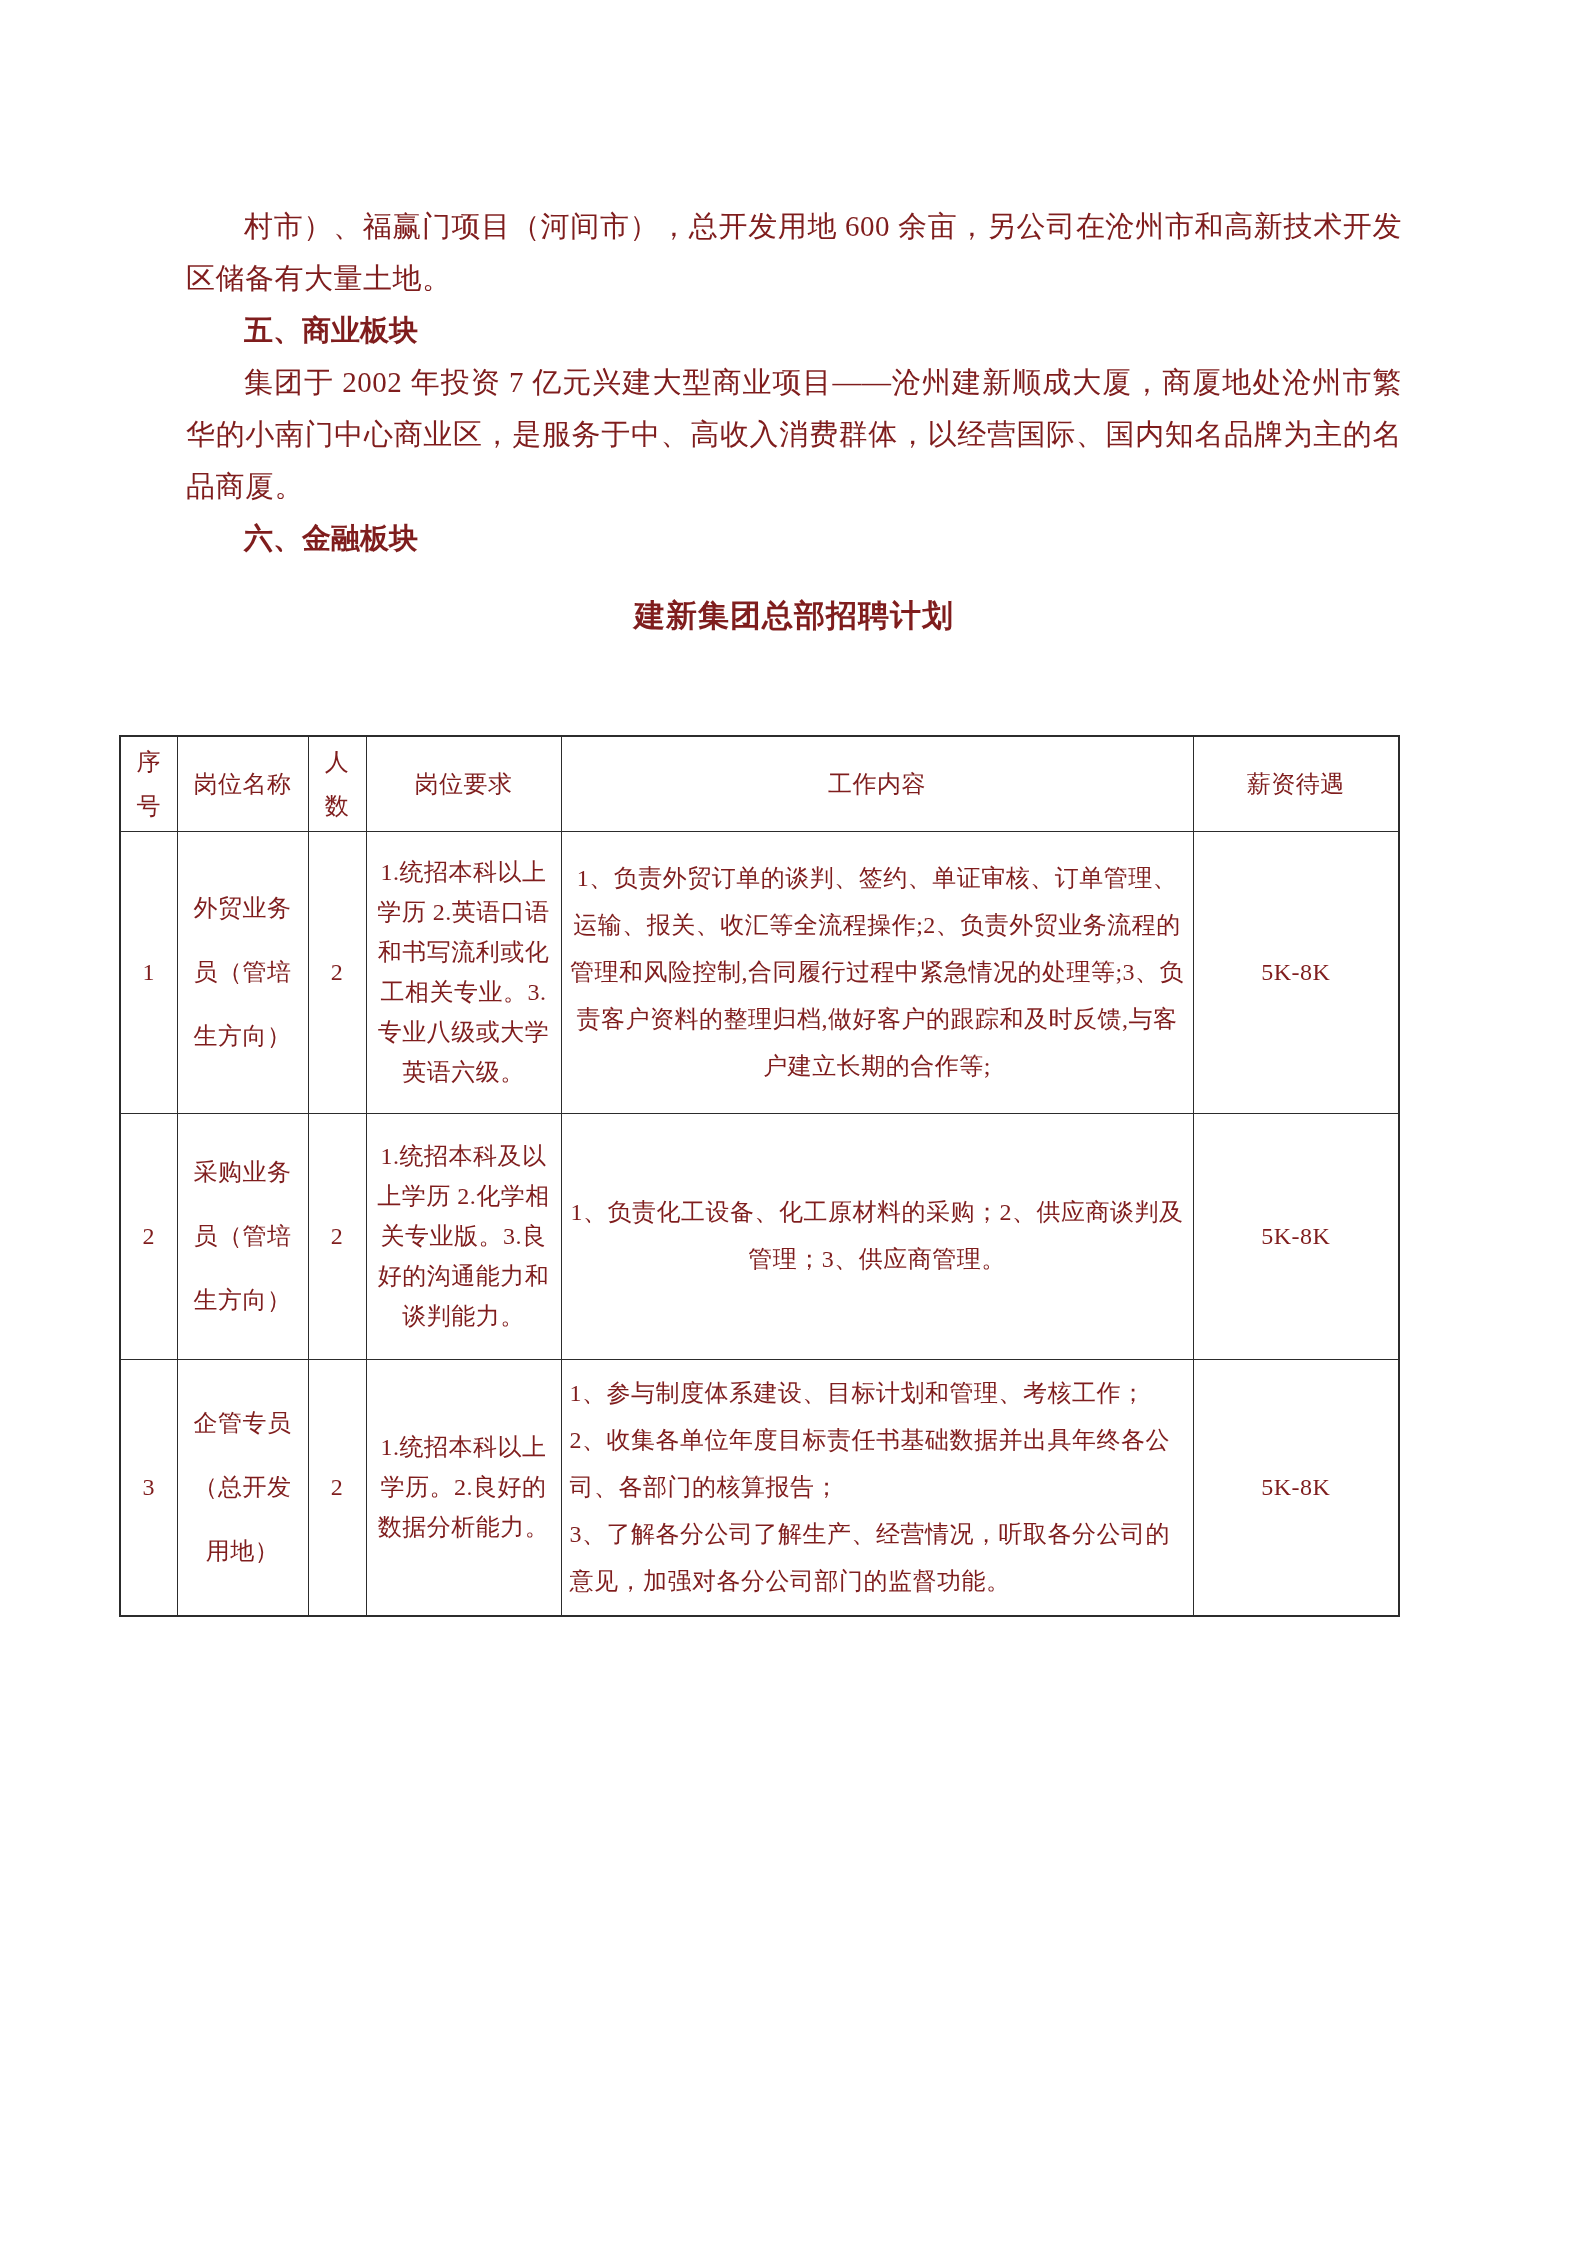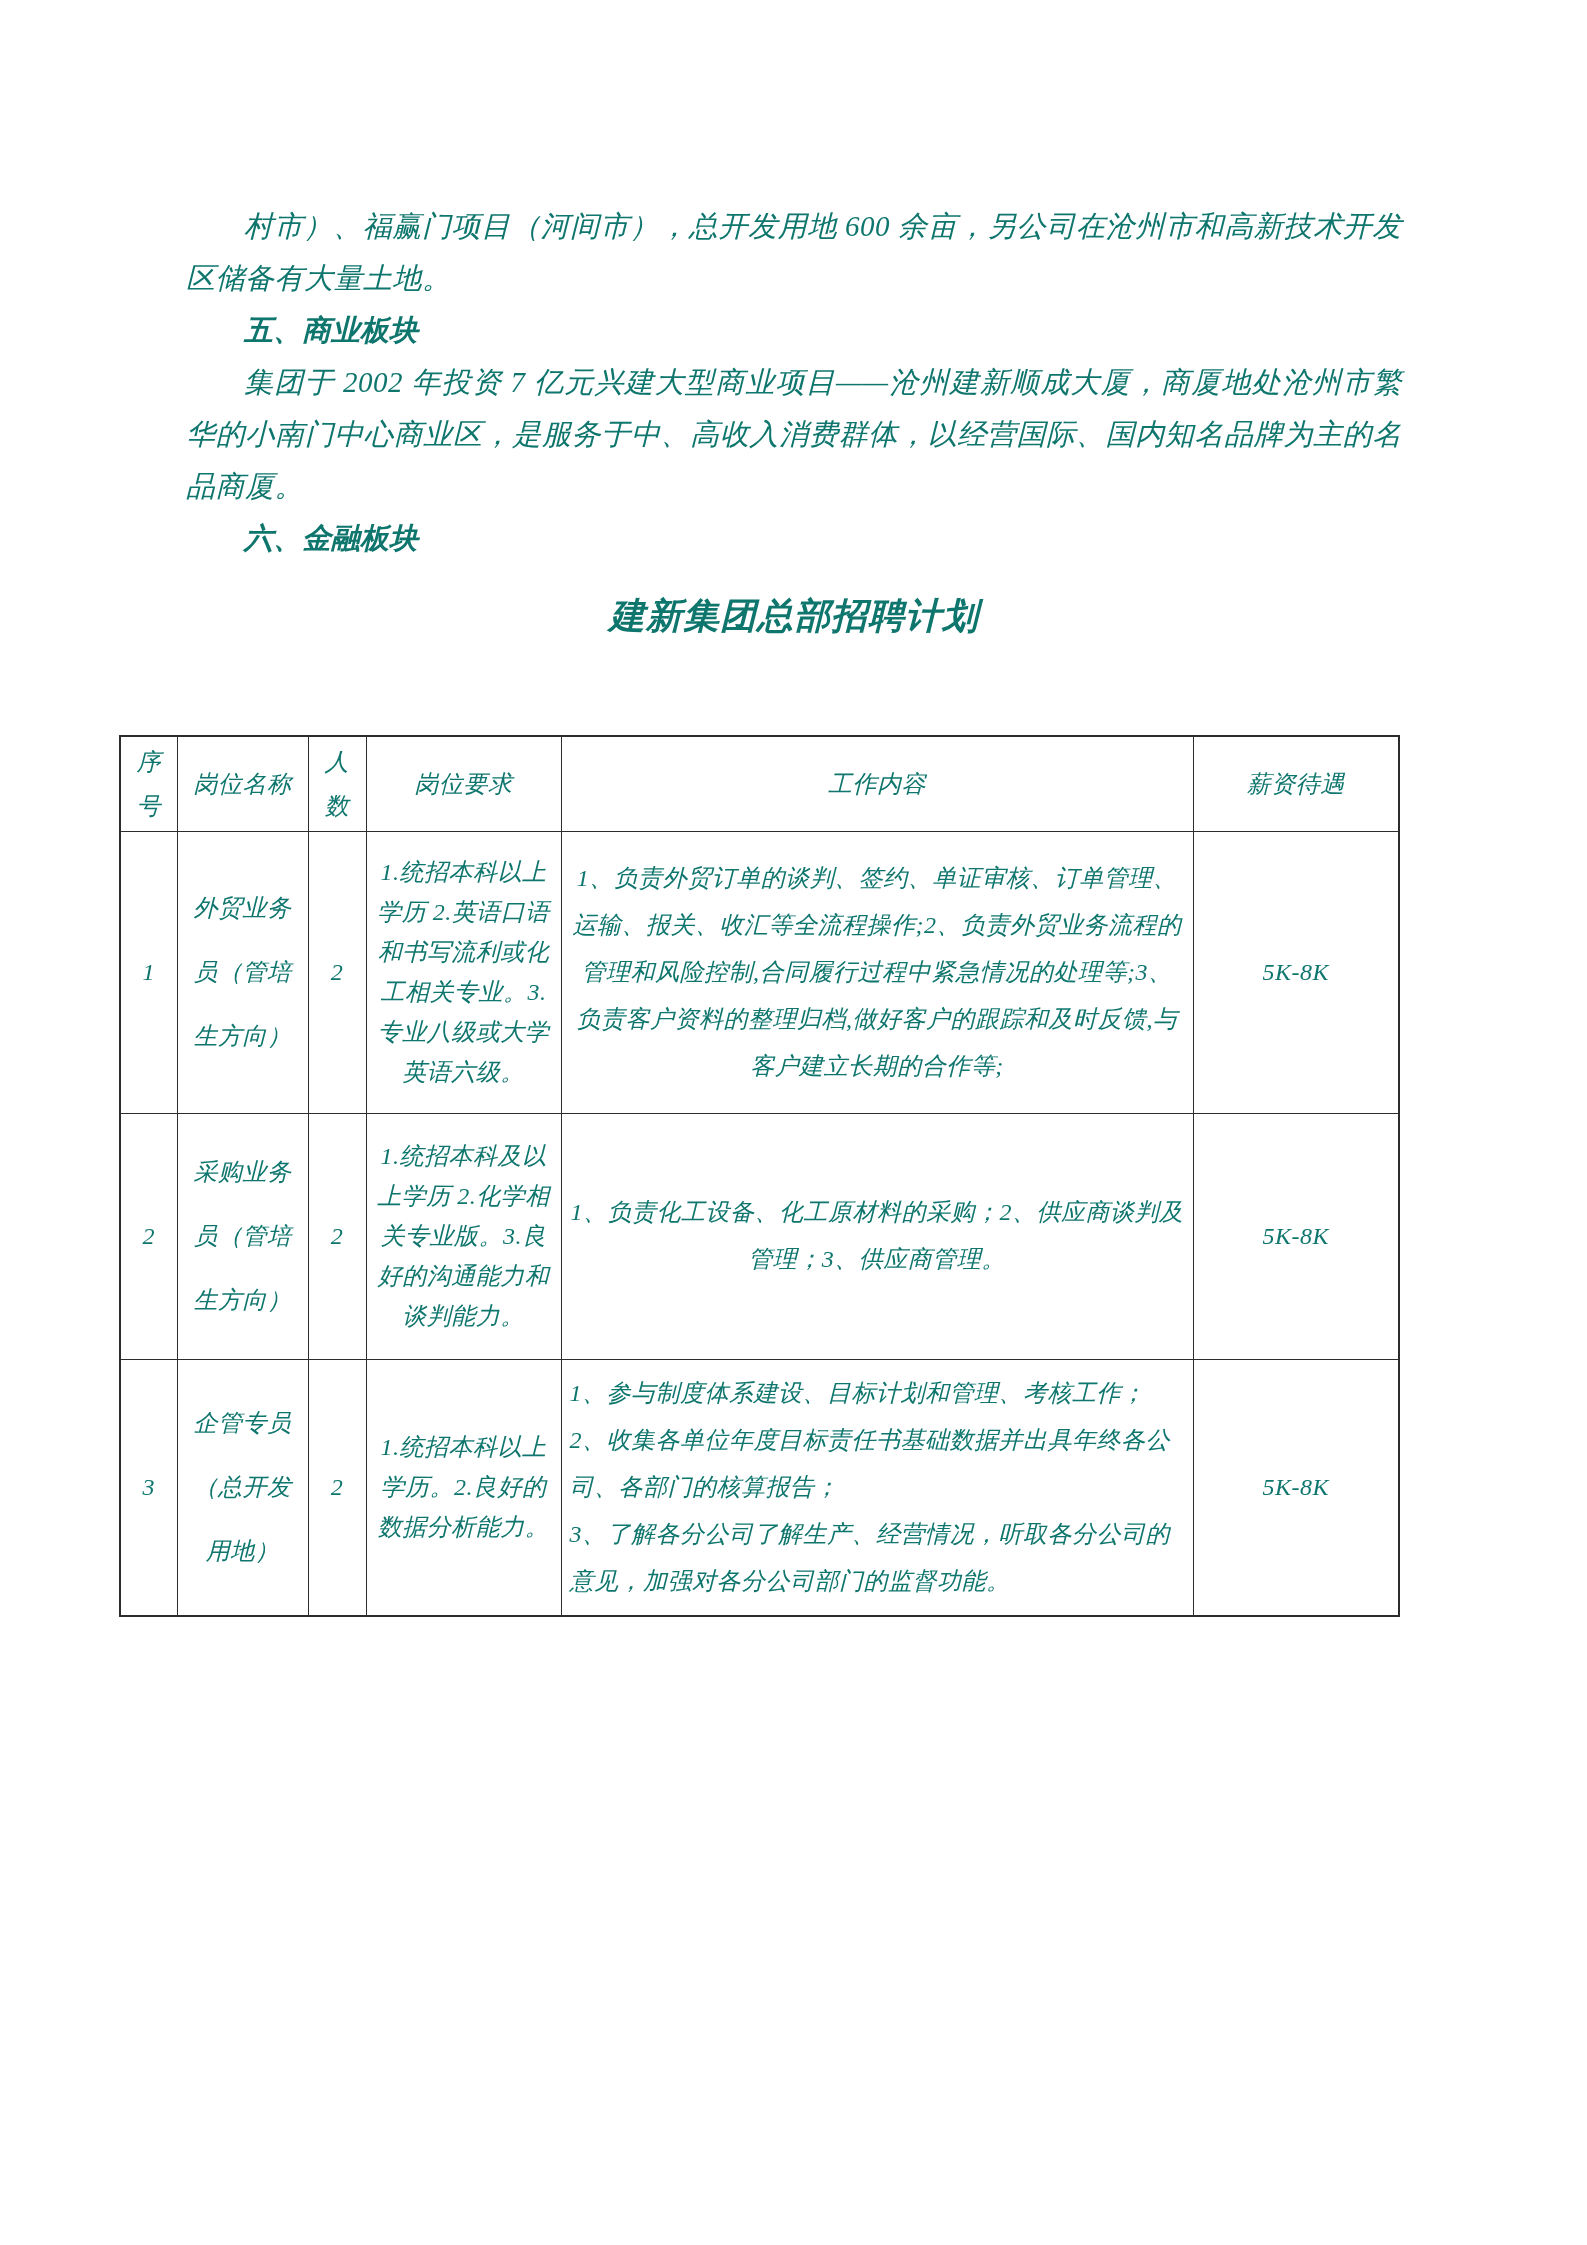--- a/index.html
+++ b/index.html
@@ -1,23 +1,22 @@
 <!DOCTYPE html>
 <html><head>
 <meta charset="utf-8">
 <style>
   html,body{margin:0;padding:0;background:#888;}
   .page{
     position:relative;
     width:1587px;height:2245px;
     background:#ffffff;
     font-family:"Liberation Serif","DejaVu Serif",serif;
-    color:#0f766e;
+    color:#7f1d1d;
     overflow:hidden;
-    font-style:italic;
   }
   .content{
     position:absolute;
     top:200px;left:186px;width:1216px;
   }
   p.body{
     margin:0;
     font-size:29px;
     line-height:52px;
     text-align:justify;
@@ -26,21 +25,21 @@
   }
   p.heading{
     margin:0;
     font-size:29px;
     line-height:52px;
     font-weight:bold;
     text-indent:2em;
   }
   h2.table-title{
     margin:30px 0 0 0;
-    font-size:36px;
+    font-size:31px;
     line-height:44px;
     font-weight:bold;
     text-align:center;
     letter-spacing:1px;
   }
   table.recruit{
     position:absolute;
     top:735px;left:119px;
     width:1279px;
     border-collapse:collapse;

